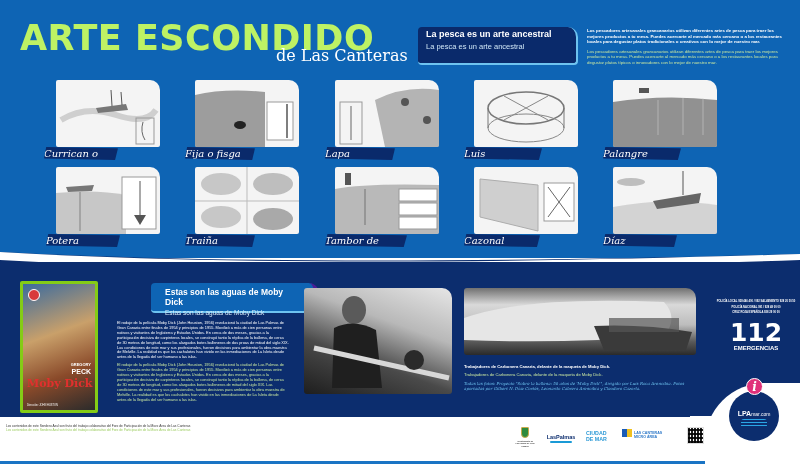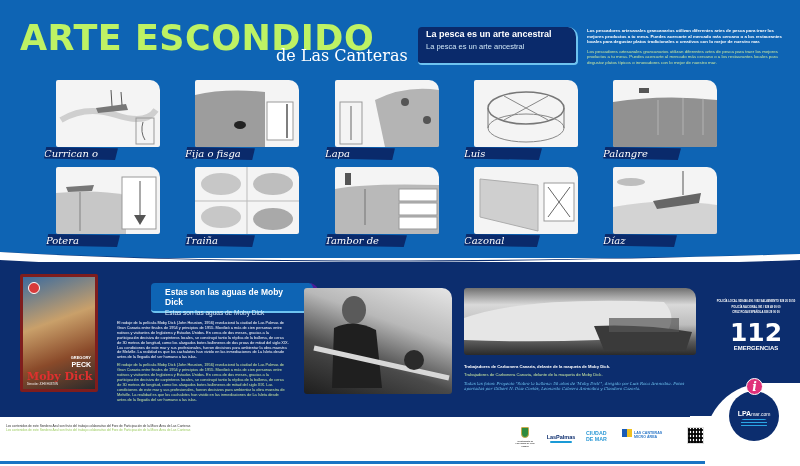--- a/index.html
+++ b/index.html
@@ -20,21 +20,21 @@
   .intro .en { color: #c9e7a0; }
 
   .card { position: absolute; width: 104px; height: 67px; background: #f4f4f4; border-radius: 2px 10px 2px 2px; overflow: hidden; }
   .card .sketch { position: absolute; inset: 0; }
   .card-label { position: absolute; height: 13px; background: #0a2a6b; color: #ffffff; font-family: "DejaVu Serif", serif; font-style: italic; font-size: 10px; line-height: 13px; text-align: left; border-radius: 2px; clip-path: polygon(3% 0, 100% 10%, 96% 100%, 0 88%); }
 
   .swoosh { position: absolute; left: 0; top: 238px; width: 800px; height: 40px; }
 
   .bottom { position: absolute; left: 0; top: 262px; width: 800px; height: 154px; background: #0c2d6e; }
 
-  .poster { position: absolute; left: 20px; top: 274px; width: 78px; height: 118px; background: #7f1d1d; padding: 3px; border-radius: 2px; }
+  .poster { position: absolute; left: 20px; top: 281px; width: 78px; height: 132px; background: #84cc16; padding: 3px; border-radius: 2px; }
   .poster-inner { width: 100%; height: 100%; background: linear-gradient(160deg, #3b6b9e 0%, #c9a06a 40%, #8a4a2a 70%, #2b2b2b 100%); position: relative; overflow: hidden; }
   .poster-badge { position: absolute; left: 5px; top: 5px; width: 12px; height: 12px; border-radius: 50%; background: #d83a3a; border: 1px solid #ffffff; }
   .poster-actor { position: absolute; right: 4px; top: 77px; font-weight: bold; font-size: 7px; color: #ffffff; text-align: right; line-height: 7px; }
   .poster-actor small { font-size: 4px; display: block; }
   .poster-title { position: absolute; left: 4px; top: 93px; font-family: "DejaVu Serif", serif; font-weight: bold; font-size: 11px; color: #e0302e; }
   .poster-credits { position: absolute; left: 4px; bottom: 3px; font-size: 2.6px; color: #ffffff; }
 
   .moby-box { position: absolute; left: 119px; top: 283px; width: 168px; height: 30px; background: #0e64b4; border-radius: 4px 10px 4px 4px; border-bottom: 2px solid #6ec3f0; border-right: 5px solid #4c1d95; padding: 4px 14px; margin-left: 32px; }
   .moby-title { font-weight: bold; font-size: 8.5px; color: #ffffff; }
   .moby-sub { font-size: 6.5px; color: #d6ecfa; margin-top: 2px; }

